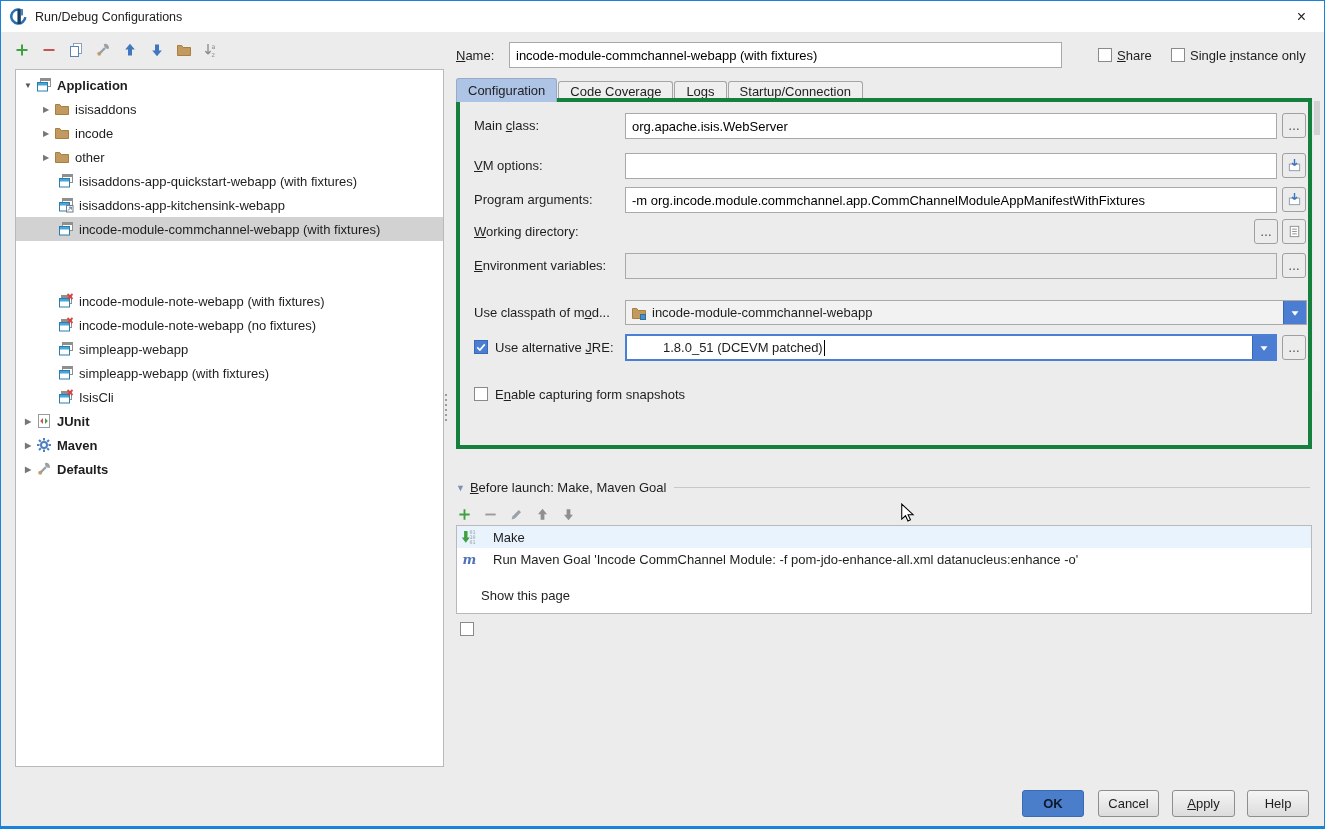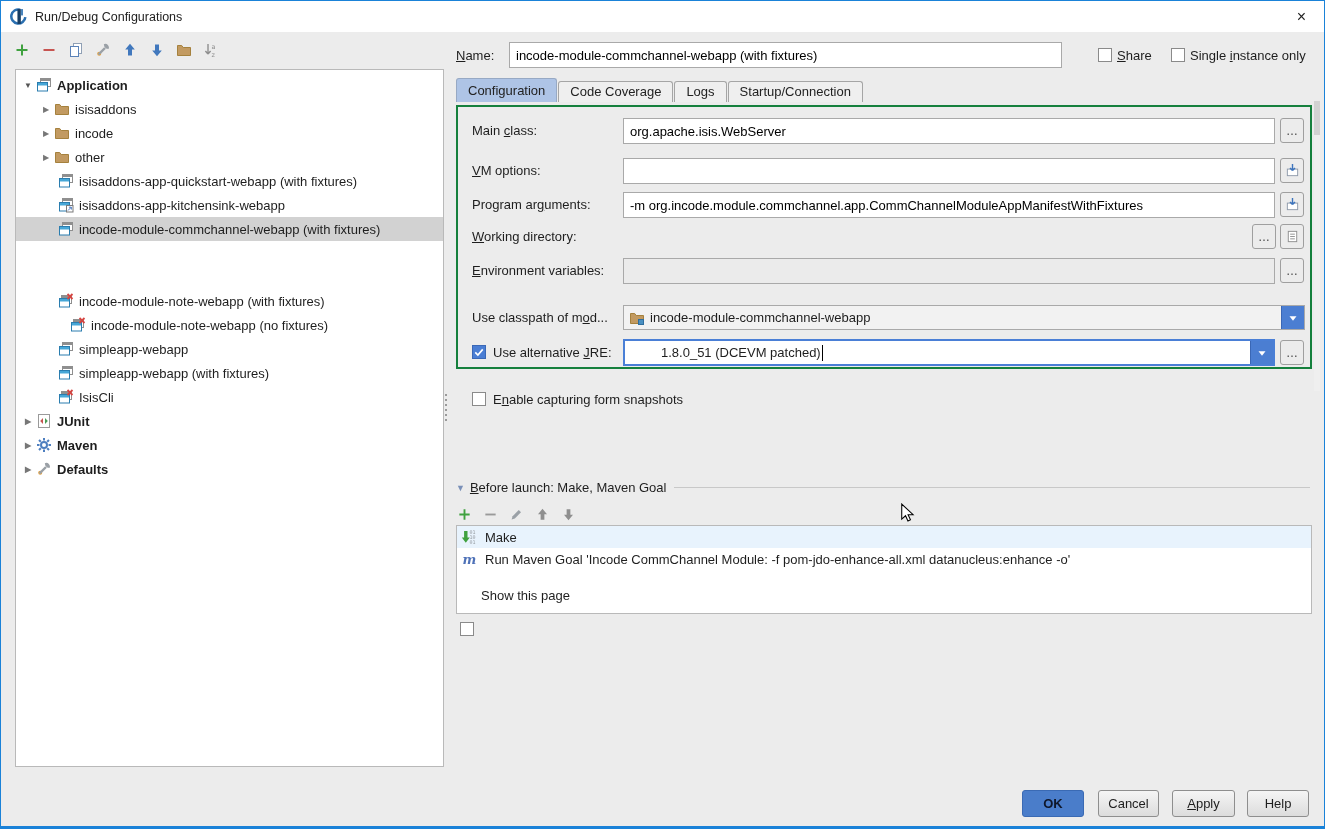--- a/index.html
+++ b/index.html
@@ -62,22 +62,22 @@
   .tab {
     background:#efefef; border:1px solid #a5a5a5; border-bottom:none;
     border-radius:3px 3px 0 0; height:21px; padding:2px 11px 0 11px; margin-right:1px;
     font-size:13px; color:#222; cursor:pointer;
   }
   .tab.selected {
     background:#aec4e6; border-color:#97a9c4; height:24px; padding-top:4px; position:relative; z-index:2;
   }
   
   .panel {
-    position:absolute; left:455px; top:104px; width:856px; height:264px;
-    border:2px solid #15803d; background:#ececec;
+    position:absolute; left:455px; top:97px; width:856px; height:351px;
+    border:4px solid #15803d; background:#ececec;
   }
   .f-label { position:absolute; white-space:nowrap; }
   .f-input {
     position:absolute; height:26px; border:1px solid #a9a9a9; background:#fff;
     padding:0 6px; font:13px "Liberation Sans",sans-serif;
   }
   .f-input:disabled, .f-input.empty-gray { background:#ebebeb; }
   .side-btn {
     position:absolute; width:24px; height:25px; border:1px solid #9f9f9f; border-radius:3px;
     background:#ececec; display:flex; align-items:center; justify-content:center;
@@ -99,21 +99,21 @@
   .bl-header { position:absolute; left:455px; top:479px; right:14px; display:flex; align-items:center; }
   .bl-header .tri { color:#7a90b8; font-size:9px; margin-right:5px; }
   .bl-header .rule { flex:1; border-top:1px solid #c8c8c8; margin-left:8px; }
   .bl-toolbar { position:absolute; left:455px; top:503px; height:20px; display:flex; align-items:center; gap:9px; }
   .tasks {
     position:absolute; left:455px; top:524px; width:856px; height:89px;
     background:#fff; border:1px solid #b9b9b9; overflow:hidden;
   }
   .task-row { height:22px; display:flex; align-items:center; padding-left:4px; white-space:nowrap; }
   .task-row.sel { background:#e8f3fd; }
-  .task-row .tlabel { margin-left:8px; }
+  .task-row .tlabel { margin-left:16px; }
   
   .btn {
     position:absolute; top:789px; height:27px; border:1px solid #8e8e8e; border-radius:3px;
     background:linear-gradient(#f5f5f5,#dcdcdc); display:flex; align-items:center; justify-content:center;
     font-size:13px; color:#1e1e1e; cursor:pointer;
   }
   .btn.primary { background:#4a7dca; border-color:#3a6ab4; color:#0f172a; font-weight:bold; }
   .scrollbar { position:absolute; left:1313px; top:100px; width:6px; height:290px; background:#efefef; }
   .scrollbar .thumb { width:6px; height:34px; background:#d2d2d2; }
   .cursor { position:absolute; left:897px; top:502px; z-index:50; pointer-events:none; }
@@ -263,21 +263,21 @@
           <svg viewBox="0 0 16 16">
             <rect x="3.5" y="2.5" width="10" height="8" fill="#fff" stroke="#8f8f8f"></rect>
             <rect x="4" y="3" width="9" height="2" fill="#8f8f8f"></rect>
             <rect x="1.5" y="5.5" width="10" height="8.5" fill="#fff" stroke="#2a7daf"></rect>
             <rect x="2" y="6" width="9" height="2.5" fill="#47a7d7"></rect>
             <path d="M9.5 1l5 5M14.5 1l-5 5" stroke="#d64541" stroke-width="1.8"></path>
           </svg>
         </span>
         <span class="tlabel">incode-module-note-webapp (with fixtures)</span>
       </div>
-      <div class="trow" style="padding-left: 42px; margin-left: 12px;">
+      <div class="trow" style="padding-left: 42px;">
         <span class="ticon">
           <svg viewBox="0 0 16 16">
             <rect x="3.5" y="2.5" width="10" height="8" fill="#fff" stroke="#8f8f8f"></rect>
             <rect x="4" y="3" width="9" height="2" fill="#8f8f8f"></rect>
             <rect x="1.5" y="5.5" width="10" height="8.5" fill="#fff" stroke="#2a7daf"></rect>
             <rect x="2" y="6" width="9" height="2.5" fill="#47a7d7"></rect>
             <path d="M9.5 1l5 5M14.5 1l-5 5" stroke="#d64541" stroke-width="1.8"></path>
           </svg>
         </span>
         <span class="tlabel">incode-module-note-webapp (no fixtures)</span>

